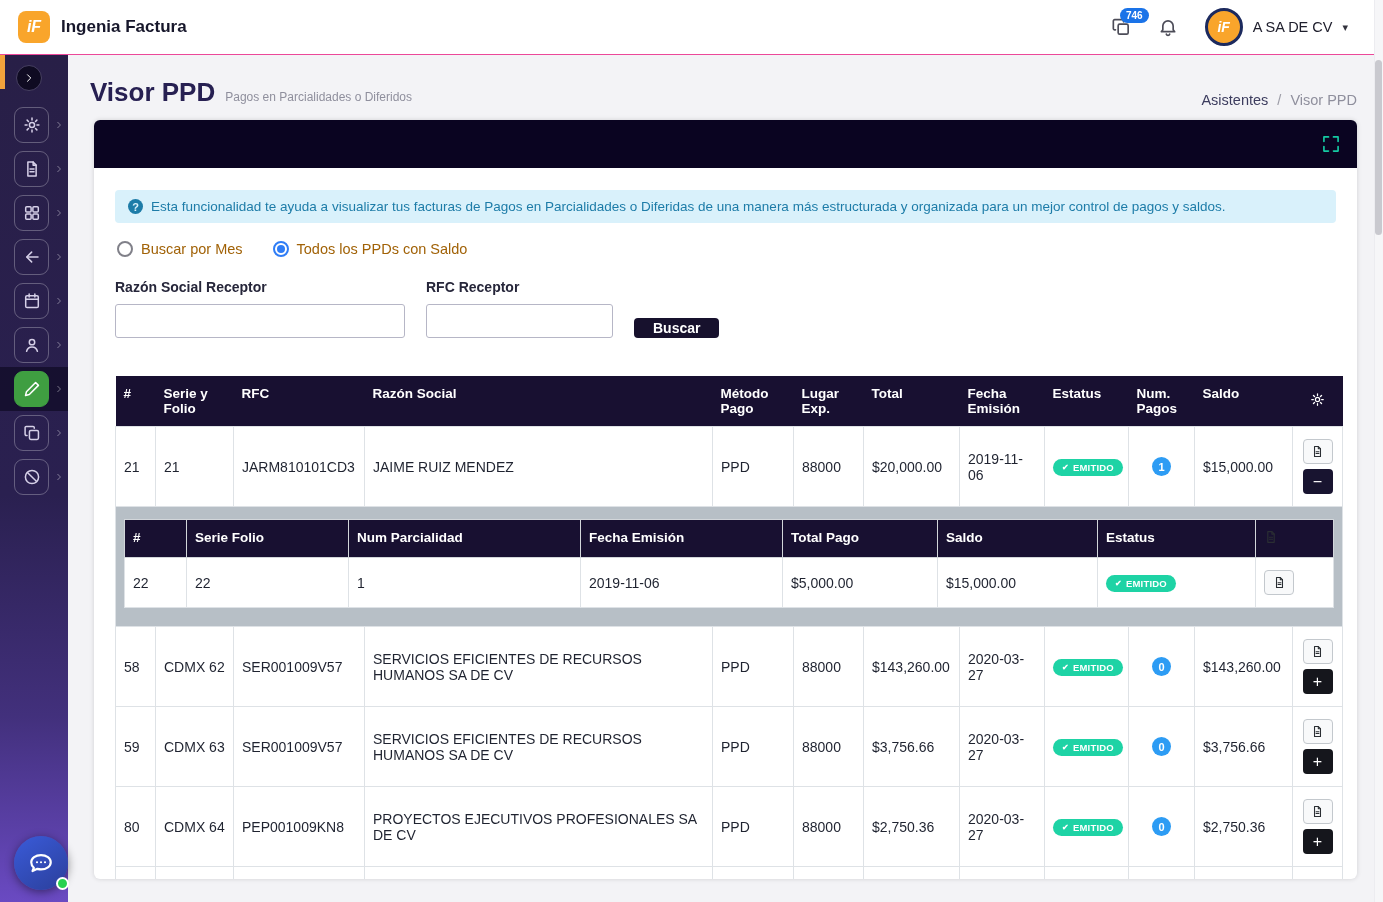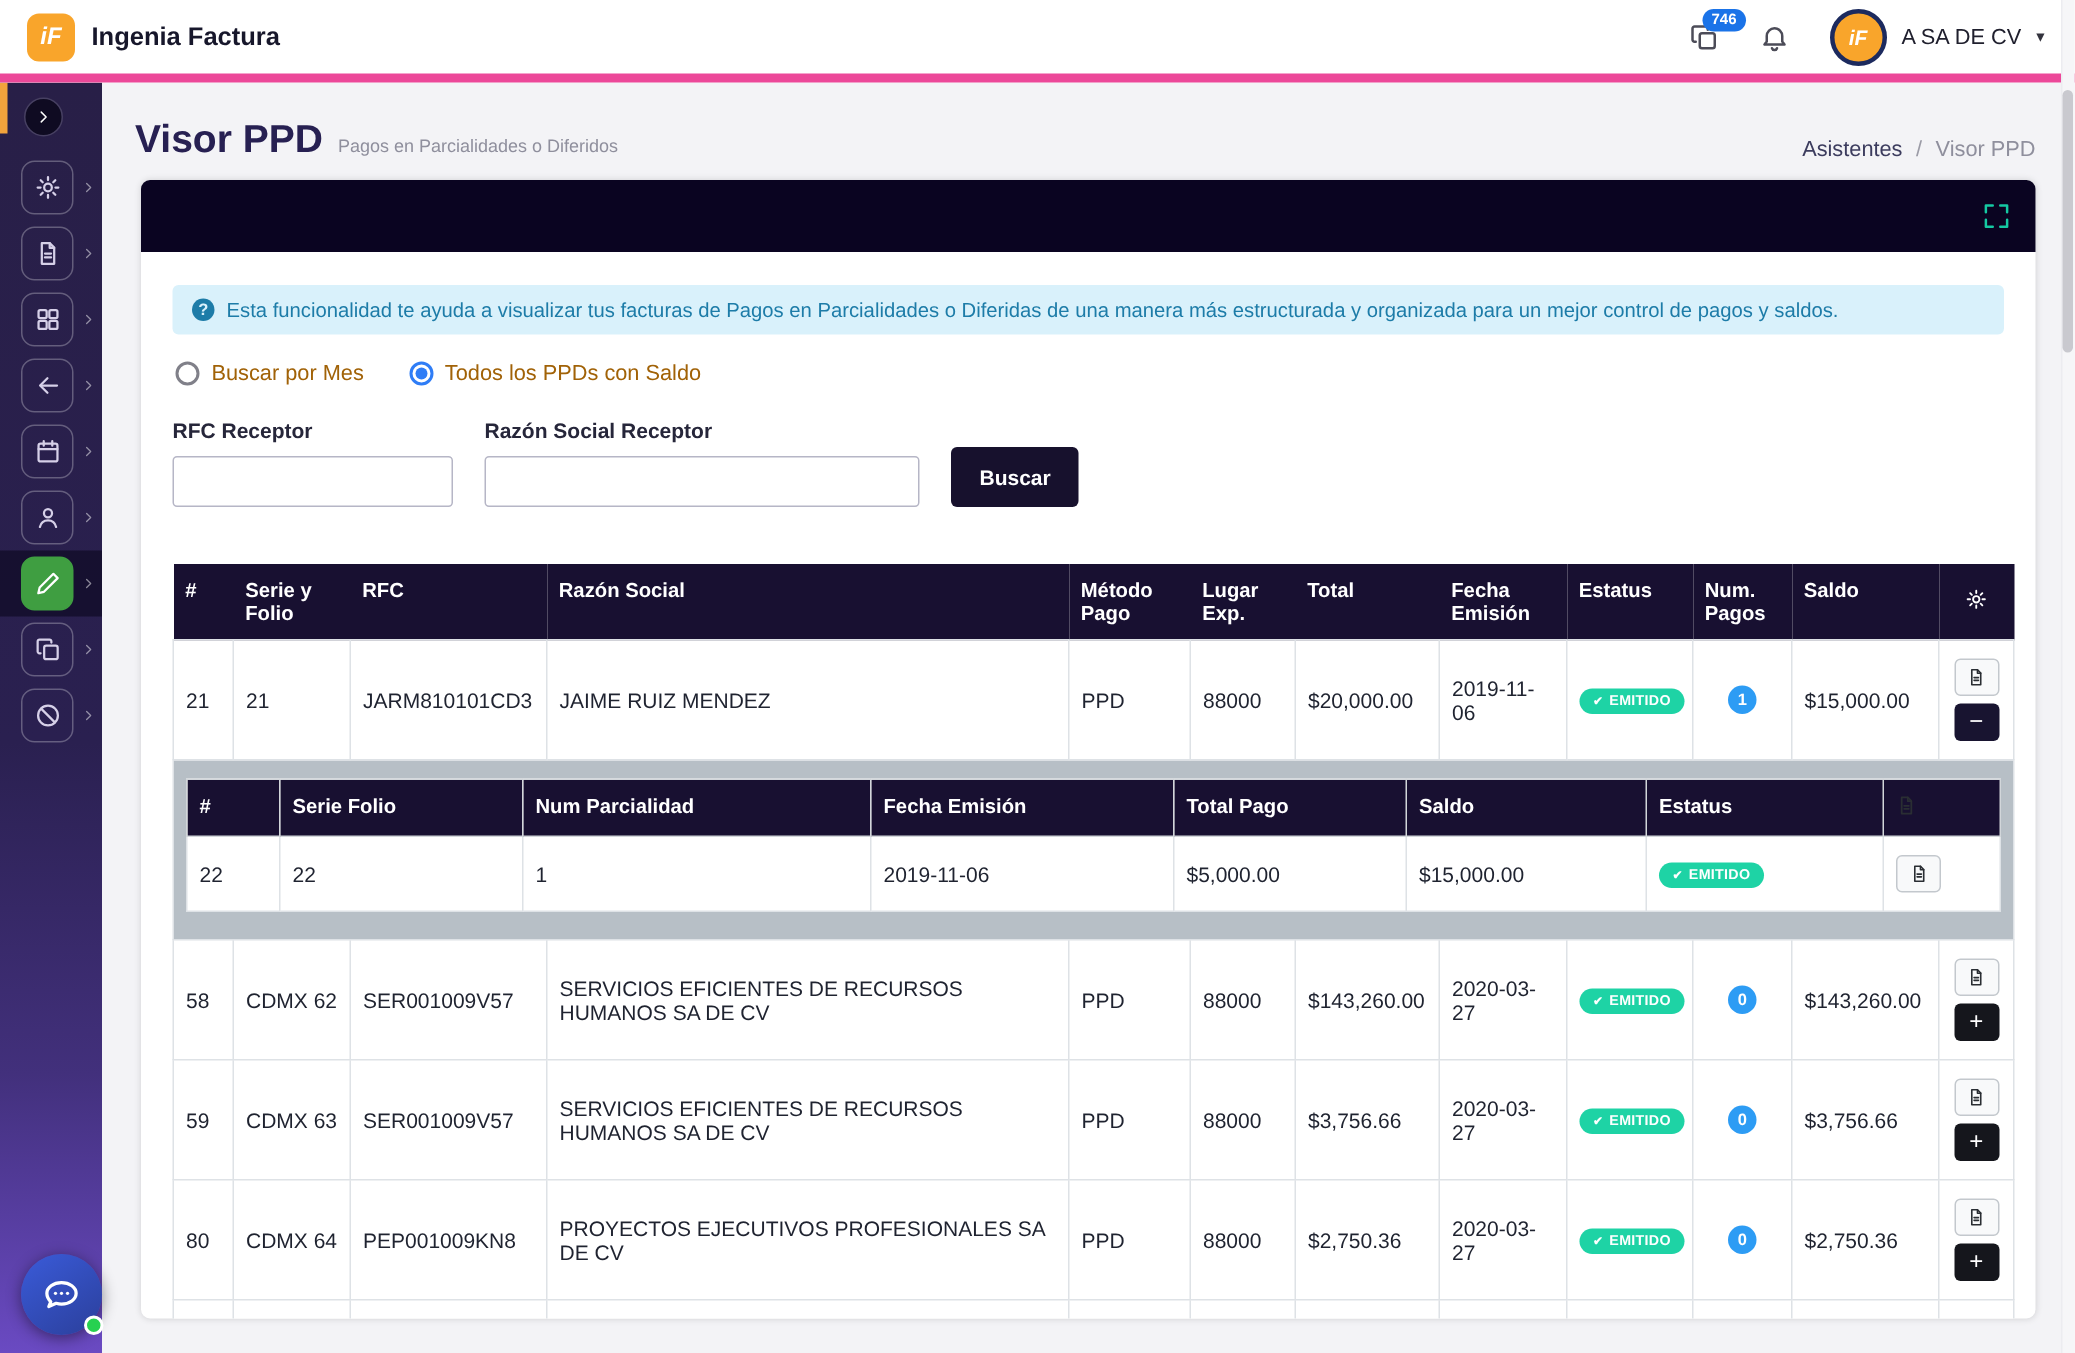--- a/index.html
+++ b/index.html
@@ -6,22 +6,22 @@
   html,body { margin:0; padding:0; }
   body {
     width:1383px; height:902px; overflow:hidden; position:relative;
     background:#f3f3f6; font-family:"Liberation Sans", sans-serif;
   }
   .i { display:inline-flex; align-items:center; justify-content:center; }
 
   
   .topbar {
     position:absolute; top:0; left:0; right:0; height:55px; background:#ffffff;
-    border-bottom:6px solid #ec4899; display:flex; align-items:center;
-    padding:0 20px 0 18px; z-index:30;
+    border-bottom:1px solid #ec4899; display:flex; align-items:center;
+    padding:0 35px 0 18px; z-index:30;
   }
   .brand { display:flex; align-items:center; cursor:pointer; }
   .brand-logo {
     width:32px; height:32px; border-radius:8px; background:#f9a52b; color:#fff;
     font-weight:bold; font-style:italic; font-size:16px;
     display:flex; align-items:center; justify-content:center;
   }
   .brand-name { margin-left:11px; font-size:17px; font-weight:bold; color:#17172b; }
   .topbar-right { margin-left:auto; display:flex; align-items:center; gap:27px; }
   .icon-btn { color:#4c4c58; position:relative; cursor:pointer; display:flex; }
@@ -102,21 +102,21 @@
   .radio { width:16px; height:16px; border-radius:50%; border:2px solid #808089; position:relative; flex:0 0 auto; }
   .radio.checked { border-color:#2f7df6; }
   .radio.checked::after { content:""; position:absolute; inset:2px; border-radius:50%; background:#2f7df6; }
 
   .form-row { display:flex; gap:21px; align-items:flex-end; margin-bottom:38px; }
   .form-group label { display:block; font-size:14px; font-weight:bold; color:#26263a; margin-bottom:9px; }
   .text-input { height:34px; border:1px solid #b6b6c6; border-radius:3px; padding:0 8px; font-size:14px; background:#fff; }
   .w-rfc { width:187px; }
   .w-razon { width:290px; }
   .btn-buscar {
-    height:40px; background:#17112d; color:#fff; border:none; border-radius:4px;
+    height:20px; background:#17112d; color:#fff; border:none; border-radius:4px;
     font-size:14px; font-weight:bold; padding:0 19px; cursor:pointer;
     font-family:"Liberation Sans", sans-serif;
   }
 
   
   .ppd-table { width:100%; border-collapse:collapse; table-layout:fixed; }
   .ppd-table thead th {
     background:#181031; color:#fff; text-align:left; font-size:13.5px; font-weight:bold;
     padding:10px 8px; vertical-align:top;
   }
@@ -384,26 +384,26 @@
           <span>Buscar por Mes</span>
         </div>
         <div class="radio-opt">
           <span class="radio checked"></span>
           <span>Todos los PPDs con Saldo</span>
         </div>
       </div>
 
       <div class="form-row">
         <div class="form-group">
+          <label>Razón Social Receptor</label>
+          <input class="text-input w-razon" type="text" value="" style="">
+        </div>
+        <div class="form-group">
           <label>RFC Receptor</label>
           <input class="text-input w-rfc" type="text" value="" style="">
-        </div>
-        <div class="form-group">
-          <label>Razón Social Receptor</label>
-          <input class="text-input w-razon" type="text" value="" style="">
         </div>
         <button class="btn-buscar">Buscar</button>
       </div>
 
       <table class="ppd-table">
         <colgroup>
           <col style="width:40px">
             <col style="width:78px">
             <col style="width:131px">
             <col style="width:348px">

